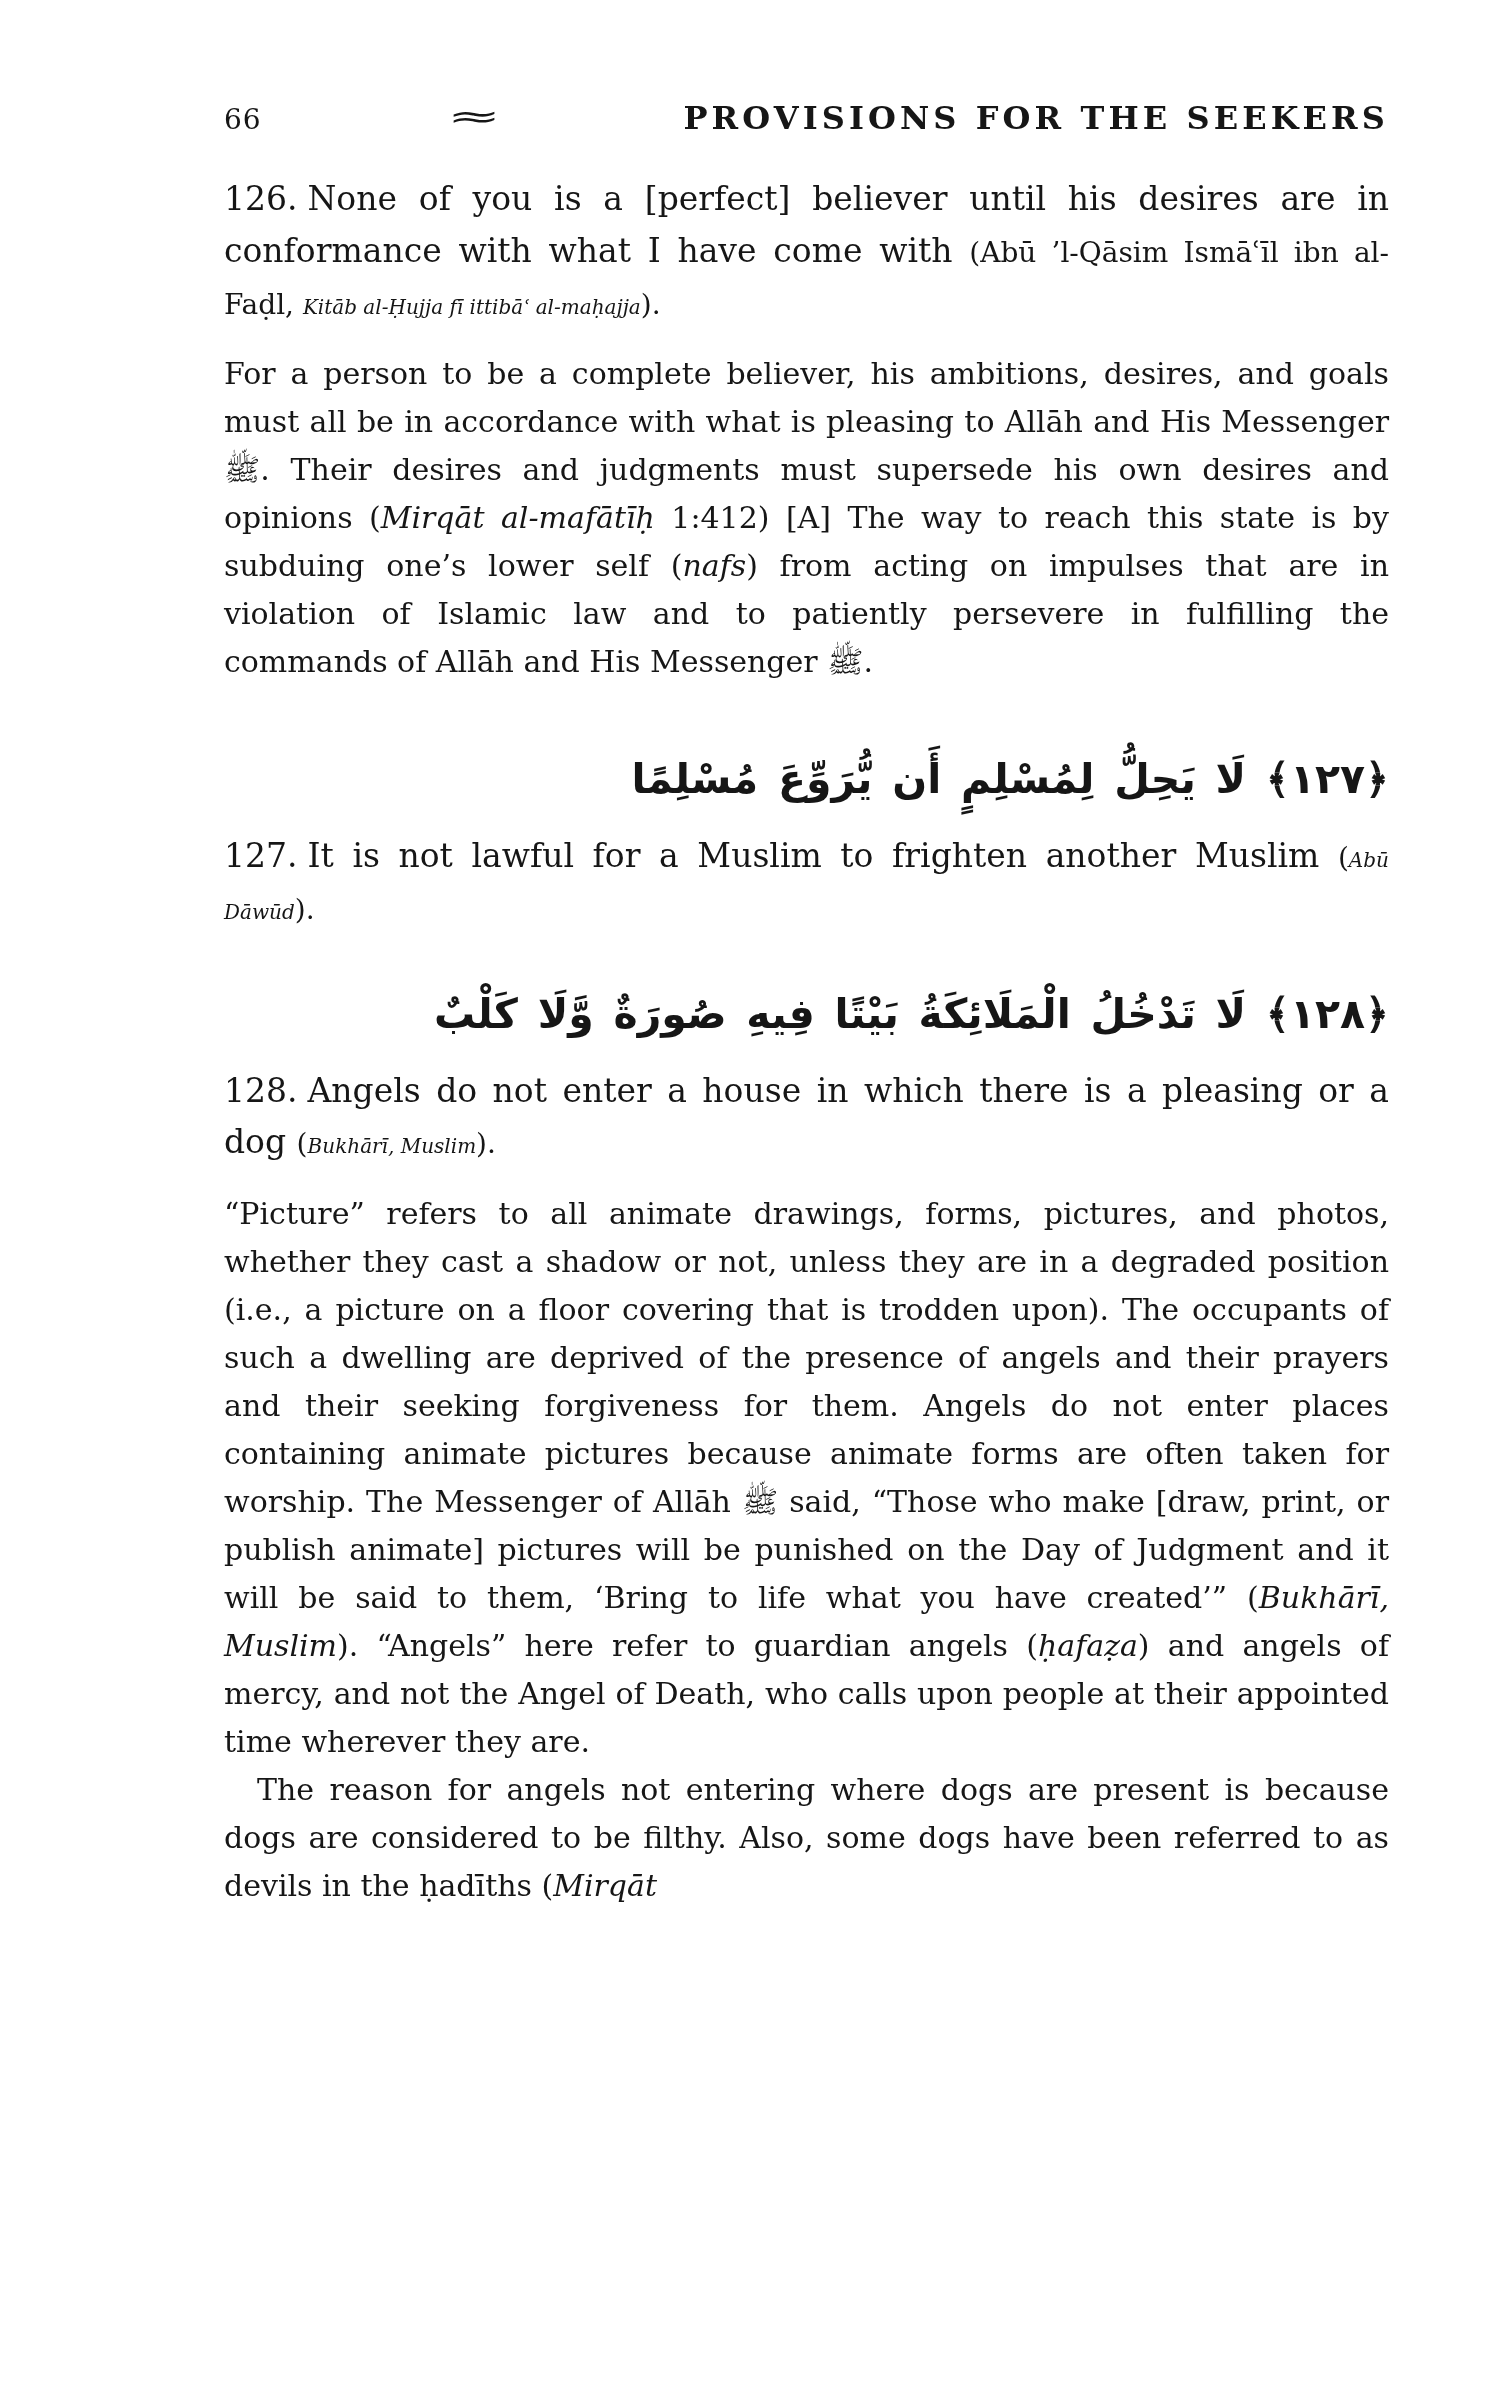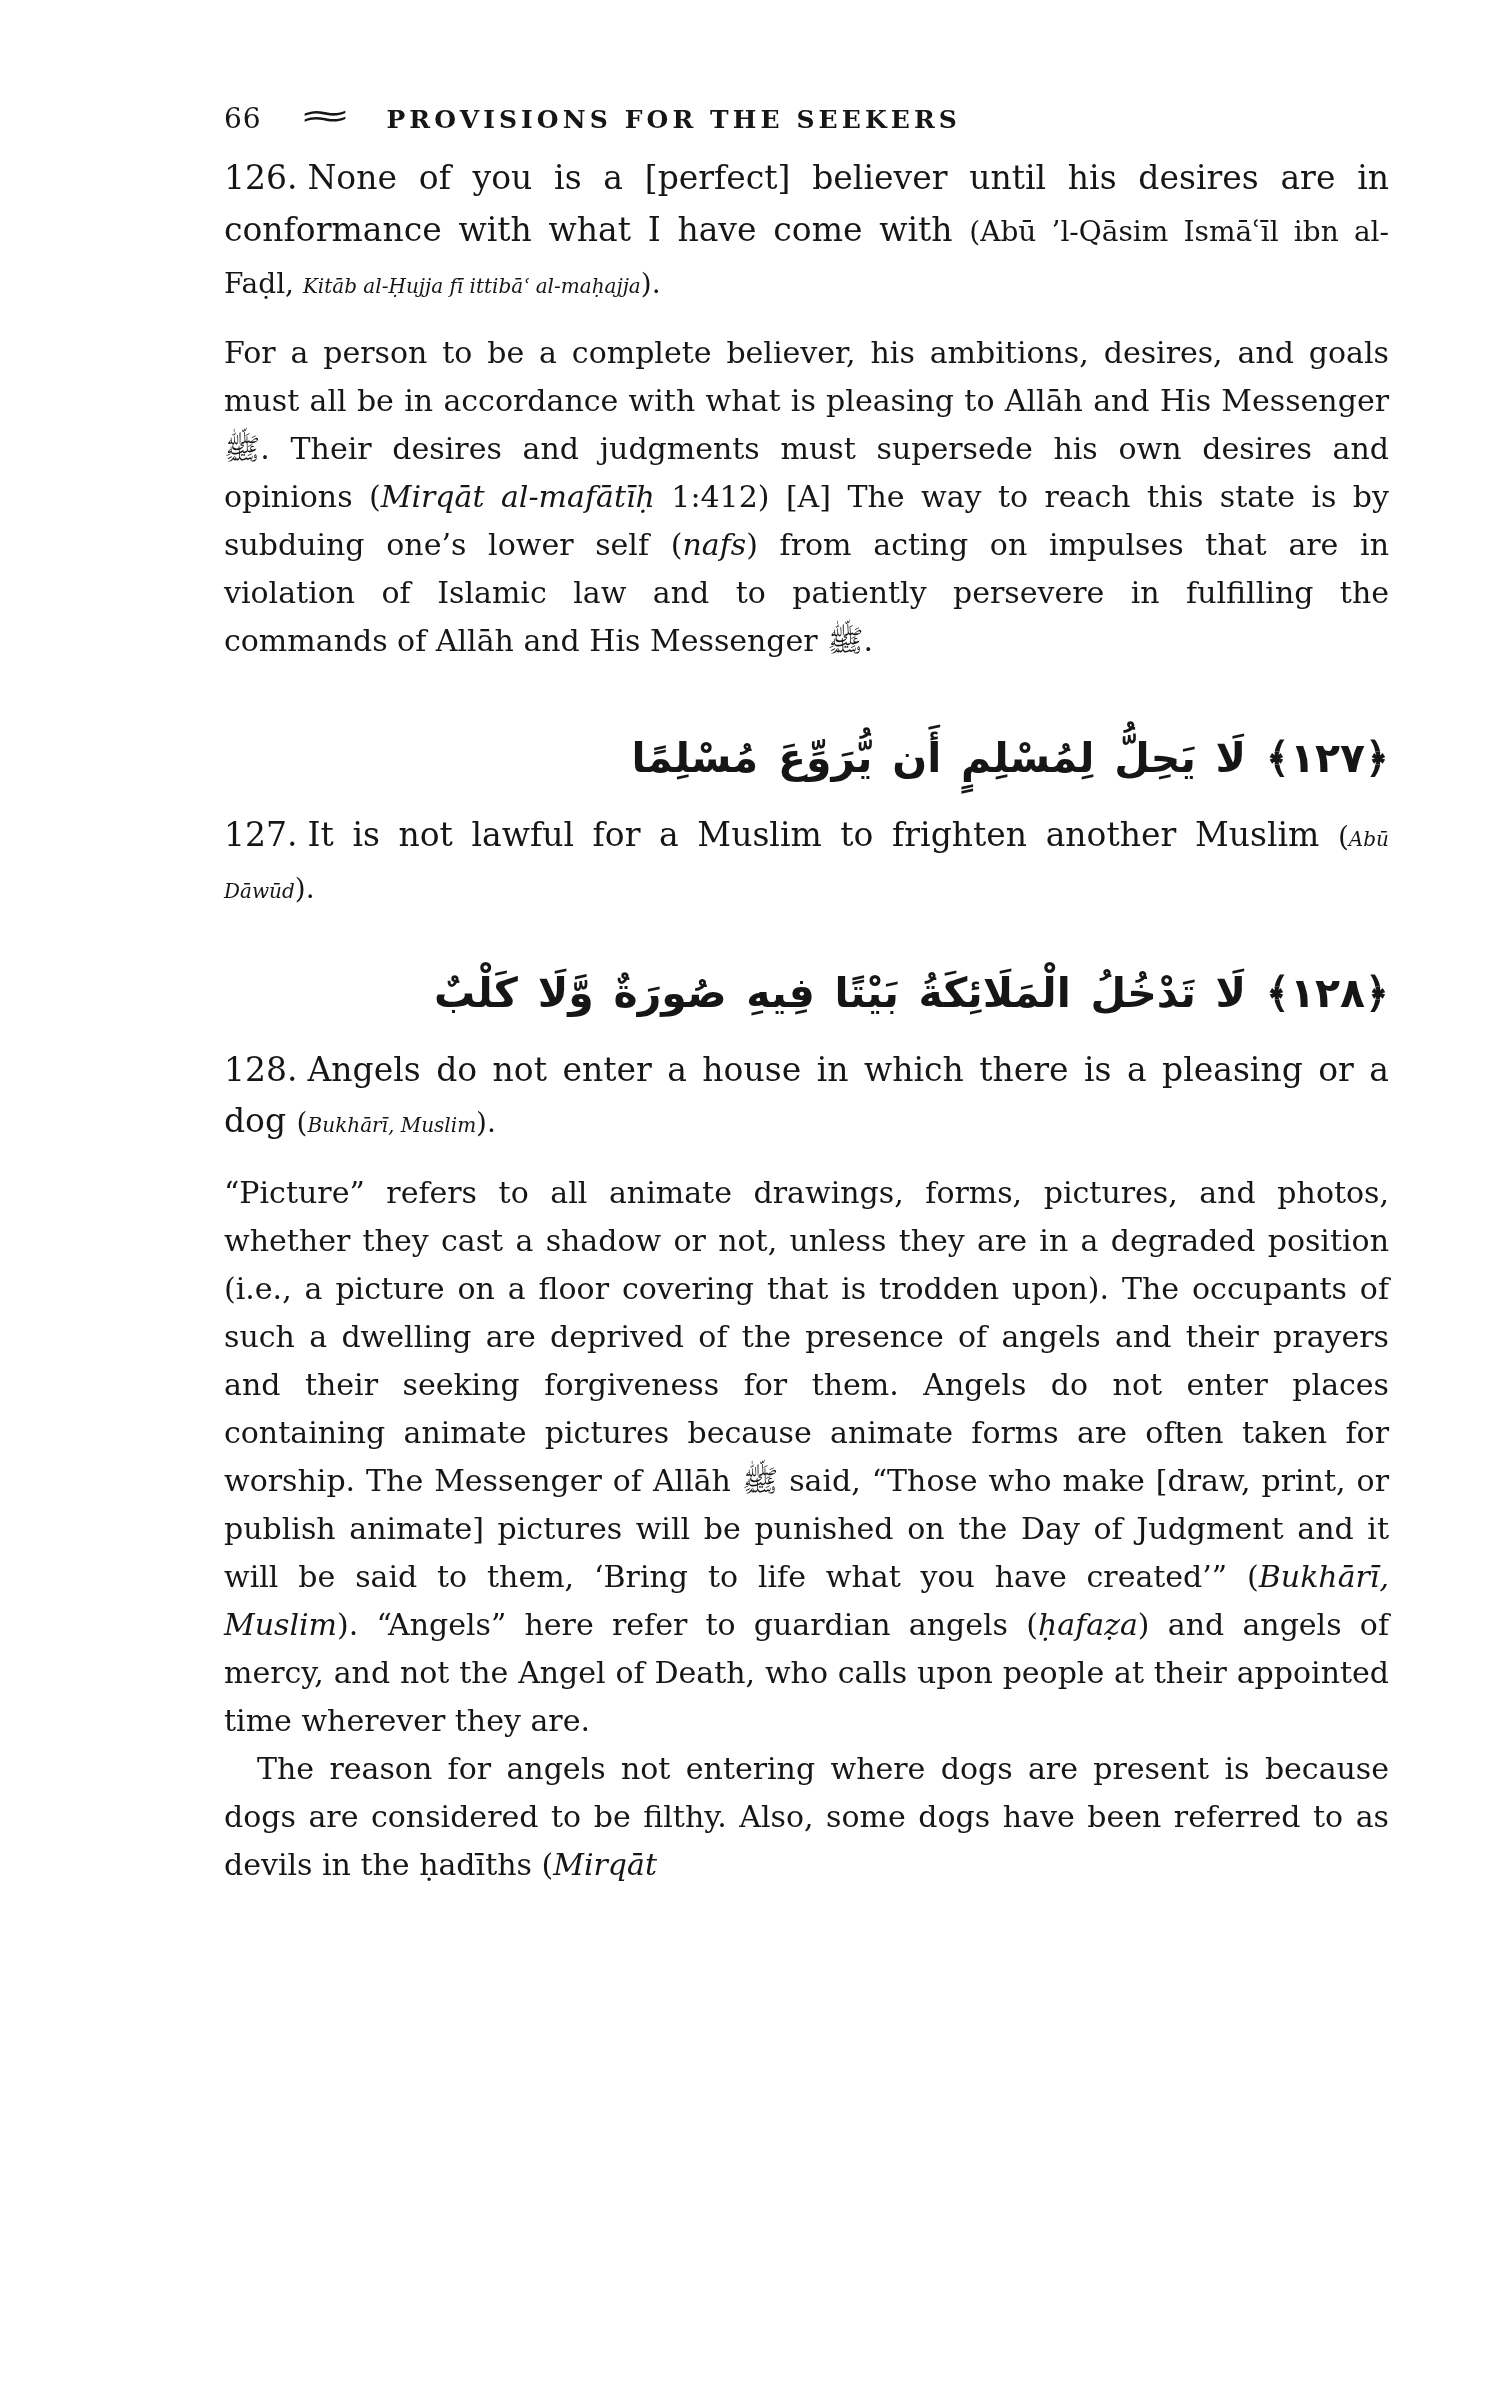--- a/index.html
+++ b/index.html
@@ -11,35 +11,36 @@
     box-sizing:border-box;
     padding:99px 119px 0 224px;
     font-family:"DejaVu Serif","Liberation Serif",serif;
     color:#161616;
     overflow:hidden;
   }
   
   .running-head{
     display:flex;
     align-items:baseline;
-    margin-bottom:17px;
+    margin-bottom:36px;
+    justify-content:space-between;
   }
   .pagenum{
     font-size:28px;
     letter-spacing:0.9px;
   }
   .ornament{
     display:inline-block;
     font-size:31px;
     margin:0 48px 0 51px;
     transform:scaleX(2.1) translateY(-1.8px);
     transform-origin:center;
   }
   .head-title{
-    font-size:25px;
+    font-size:32px;
     letter-spacing:4.1px;
     font-weight:bold;
     font-stretch:normal;
   }
   
   .entry{margin:0;}
   .arabic{
     font-family:"DejaVu Sans","Liberation Sans",sans-serif;
     font-size:41px;
     font-weight:bold;

